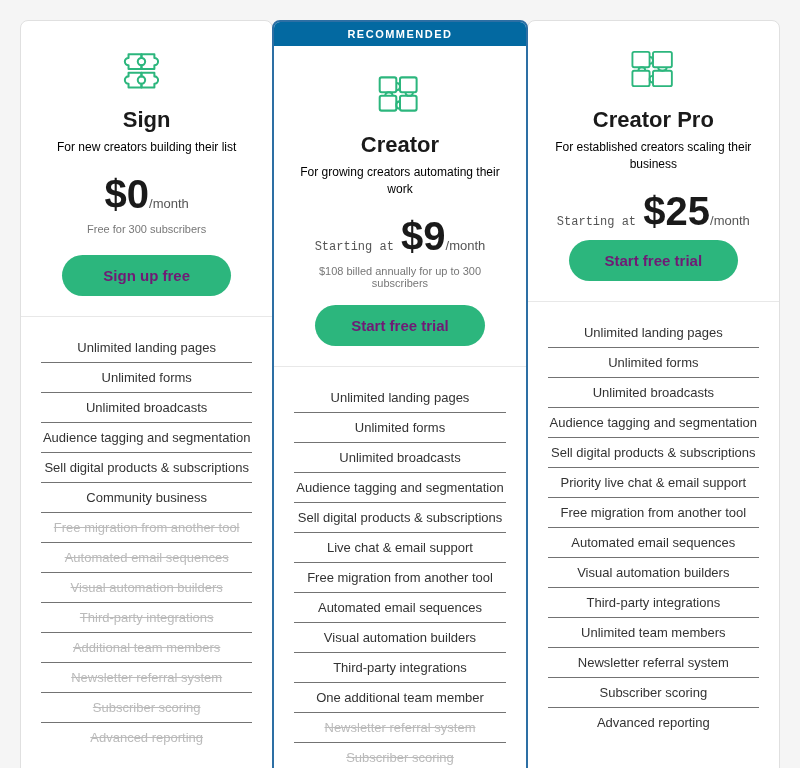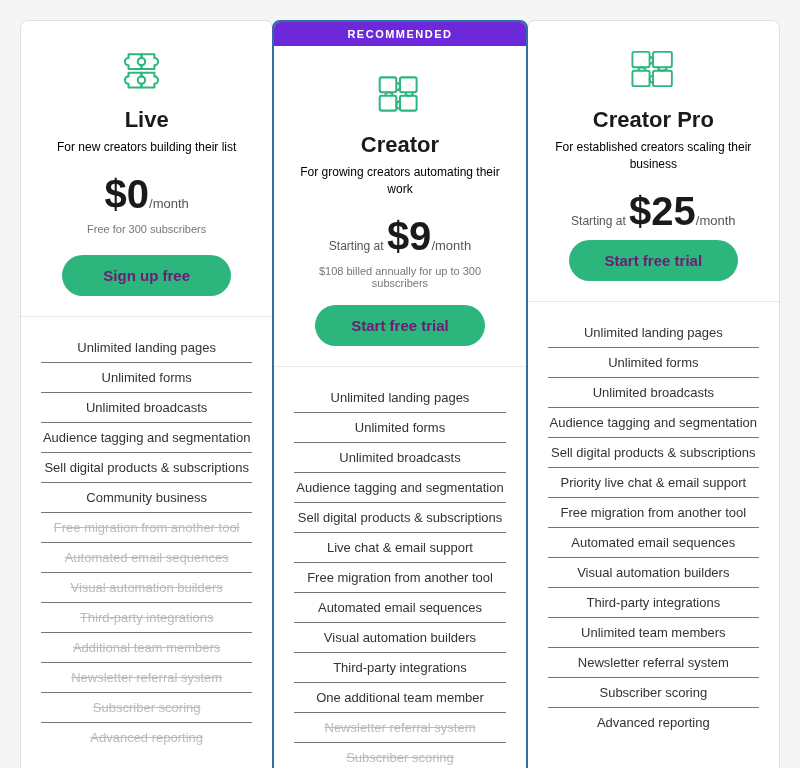--- a/index.html
+++ b/index.html
@@ -29,21 +29,21 @@
       overflow: hidden;
     }
     .plan-card.recommended {
       border: 2px solid #2d6fa4;
       border-radius: 8px;
       position: relative;
       z-index: 1;
       margin: 0 -1px;
     }
     .recommended-badge {
-      background: #6d28d9;
+      background: #0369a1;
       color: #fff;
       text-align: center;
       font-size: 11px;
       font-weight: 600;
       letter-spacing: 1.5px;
       padding: 6px 0;
       text-transform: uppercase;
     }
     .plan-header {
       padding: 24px 20px 20px;
@@ -62,20 +62,21 @@
       margin-bottom: 16px;
       line-height: 1.4;
     }
     .plan-price {
       margin-bottom: 6px;
     }
     .price-starting {
       font-size: 12px;
       color: #555;
       display: inline;
+      font-family: Liberation Mono, monospace;
     }
     .price-amount {
       font-size: 40px;
       font-weight: 700;
       color: #1a1a1a;
     }
     .price-period {
       font-size: 13px;
       color: #555;
     }
@@ -130,21 +131,21 @@
 
     <div class="plan-header">
       <div style="display:flex;justify-content:center;margin-bottom:6px;">
         <svg class="icon-svg" viewBox="0 0 52 48" fill="none" xmlns="http://www.w3.org/2000/svg">
       <path d="M6 8 h14 v4 a4 4 0 0 1 0 8 v4 h-14 v-4 a4 4 0 0 1 0-8 z" fill="none" stroke="#2cb67d" stroke-width="2.2" stroke-linejoin="round"></path>
       <path d="M20 8 h14 v4 a4 4 0 0 1 0 8 v4 h-14 v-4 a4 4 0 0 1 0-8 z" fill="none" stroke="#2cb67d" stroke-width="2.2" stroke-linejoin="round"></path>
       <path d="M6 28 h14 v4 a4 4 0 0 1 0 8 v4 h-14 v-4 a4 4 0 0 1 0-8 z" fill="none" stroke="#2cb67d" stroke-width="2.2" stroke-linejoin="round"></path>
       <path d="M20 28 h14 v4 a4 4 0 0 1 0 8 v4 h-14 v-4 a4 4 0 0 1 0-8 z" fill="none" stroke="#2cb67d" stroke-width="2.2" stroke-linejoin="round"></path>
     </svg>
       </div>
-      <div class="plan-name">Live</div>
+      <div class="plan-name">Sign</div>
       <div class="plan-description">For new creators building their list</div>
       <div class="plan-price">
         <span class="price-amount">$0</span><span class="price-period">/month</span>
       </div>
       <div class="price-note">Free for 300 subscribers</div>
       <button class="plan-cta-btn">Sign up free</button>
     </div>
     <div class="plan-features">
 
     <div class="feature-item">Unlimited landing pages</div>

